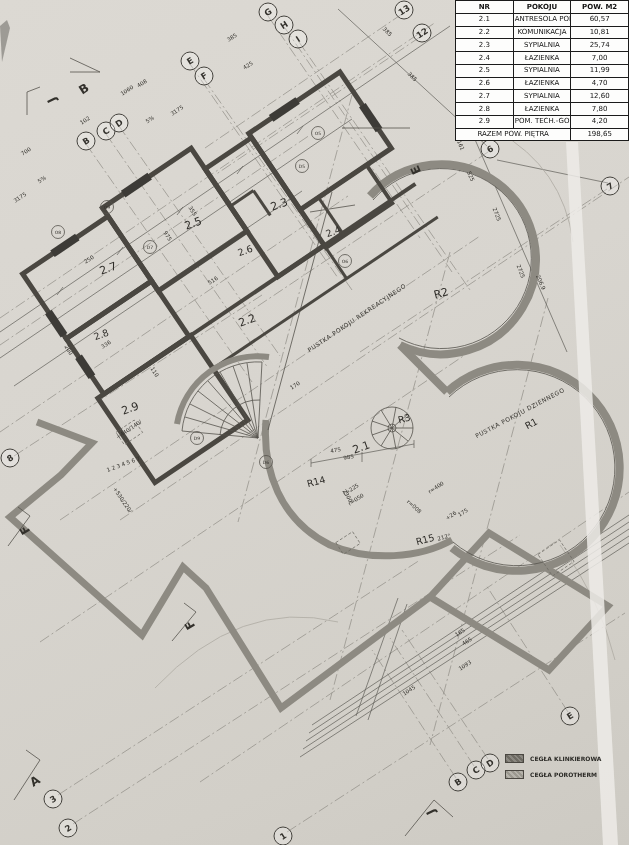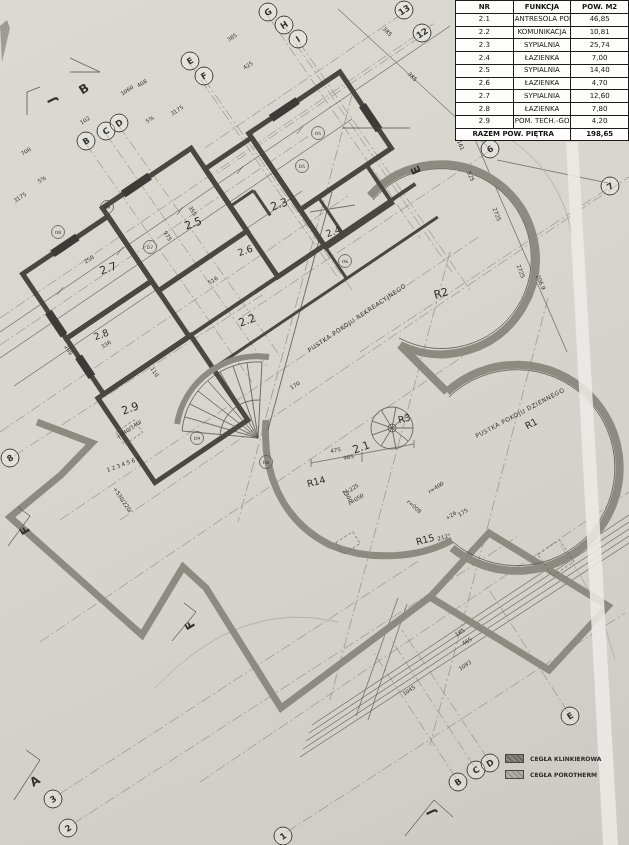--- a/index.html
+++ b/index.html
@@ -22,21 +22,21 @@
   .mark{font-size:12px;text-anchor:middle;font-weight:bold;}
   .void{font-size:6px;text-anchor:middle;letter-spacing:.6px;}
   .code{font-size:4.5px;text-anchor:middle;}
   .dsq{stroke:#6b6962;stroke-width:.7;fill:none;stroke-dasharray:3 2;}
   table.area{position:absolute;right:0;top:0;width:174px;border-collapse:collapse;
       background:#fdfdfc;font-size:7px;color:#111;table-layout:fixed;}
   table.area td,table.area th{border:1px solid #1b1b1b;padding:1.5px 1px;text-align:center;
       line-height:1.25;white-space:nowrap;overflow:hidden;}
   table.area th{font-weight:bold;font-size:7px;margin-left:36px;}
   td.nr{width:22px;} td.pw{width:36px;}
-  tr.total td{font-weight:bold;text-align:center;}
+  tr.total td{font-weight:normal;text-align:center;}
   .legend{position:absolute;left:505px;top:754px;font-size:6px;color:#2b2a26;font-weight:bold;}
   .legrow{display:flex;align-items:center;margin-bottom:7px;}
   .sw{width:17px;height:7px;margin-right:6px;border:1px solid #4a4741;}
   .sw1{background:repeating-linear-gradient(45deg,#6e6b63 0 2px,#8a8780 2px 4px);}
   .sw2{background:repeating-linear-gradient(45deg,#9b988f 0 2px,#b5b2aa 2px 4px);}
 </style>
 </head>
 <body>
 
 <div class="stage">
@@ -390,49 +390,49 @@
   <g>
     <polygon points="566,142 578,142 618,845 603,845" fill="#edebe7" opacity="0.85"></polygon>
     <polygon points="0,26 7,20 10,28 2,62" fill="#6a6862" opacity="0.55"></polygon>
   </g>
 </svg>
 
 <table class="area">
   <thead>
     <tr>
       <th class="nr">NR</th>
-      <th>FUNKCJA</th>
+      <th>POKOJU</th>
       <th class="pw">POW. M2</th>
     </tr>
   </thead>
   <tbody>
     <tr>
       <td class="nr">2.1</td>
       <td>ANTRESOLA POK. DZIENNEGO</td>
-      <td class="pw">46,85</td>
+      <td class="pw">60,57</td>
     </tr>
     <tr>
       <td class="nr">2.2</td>
       <td>KOMUNIKACJA</td>
       <td class="pw">10,81</td>
     </tr>
     <tr>
       <td class="nr">2.3</td>
       <td>SYPIALNIA</td>
       <td class="pw">25,74</td>
     </tr>
     <tr>
       <td class="nr">2.4</td>
       <td>ŁAZIENKA</td>
       <td class="pw">7,00</td>
     </tr>
     <tr>
       <td class="nr">2.5</td>
       <td>SYPIALNIA</td>
-      <td class="pw">14,40</td>
+      <td class="pw">11,99</td>
     </tr>
     <tr>
       <td class="nr">2.6</td>
       <td>ŁAZIENKA</td>
       <td class="pw">4,70</td>
     </tr>
     <tr>
       <td class="nr">2.7</td>
       <td>SYPIALNIA</td>
       <td class="pw">12,60</td>

